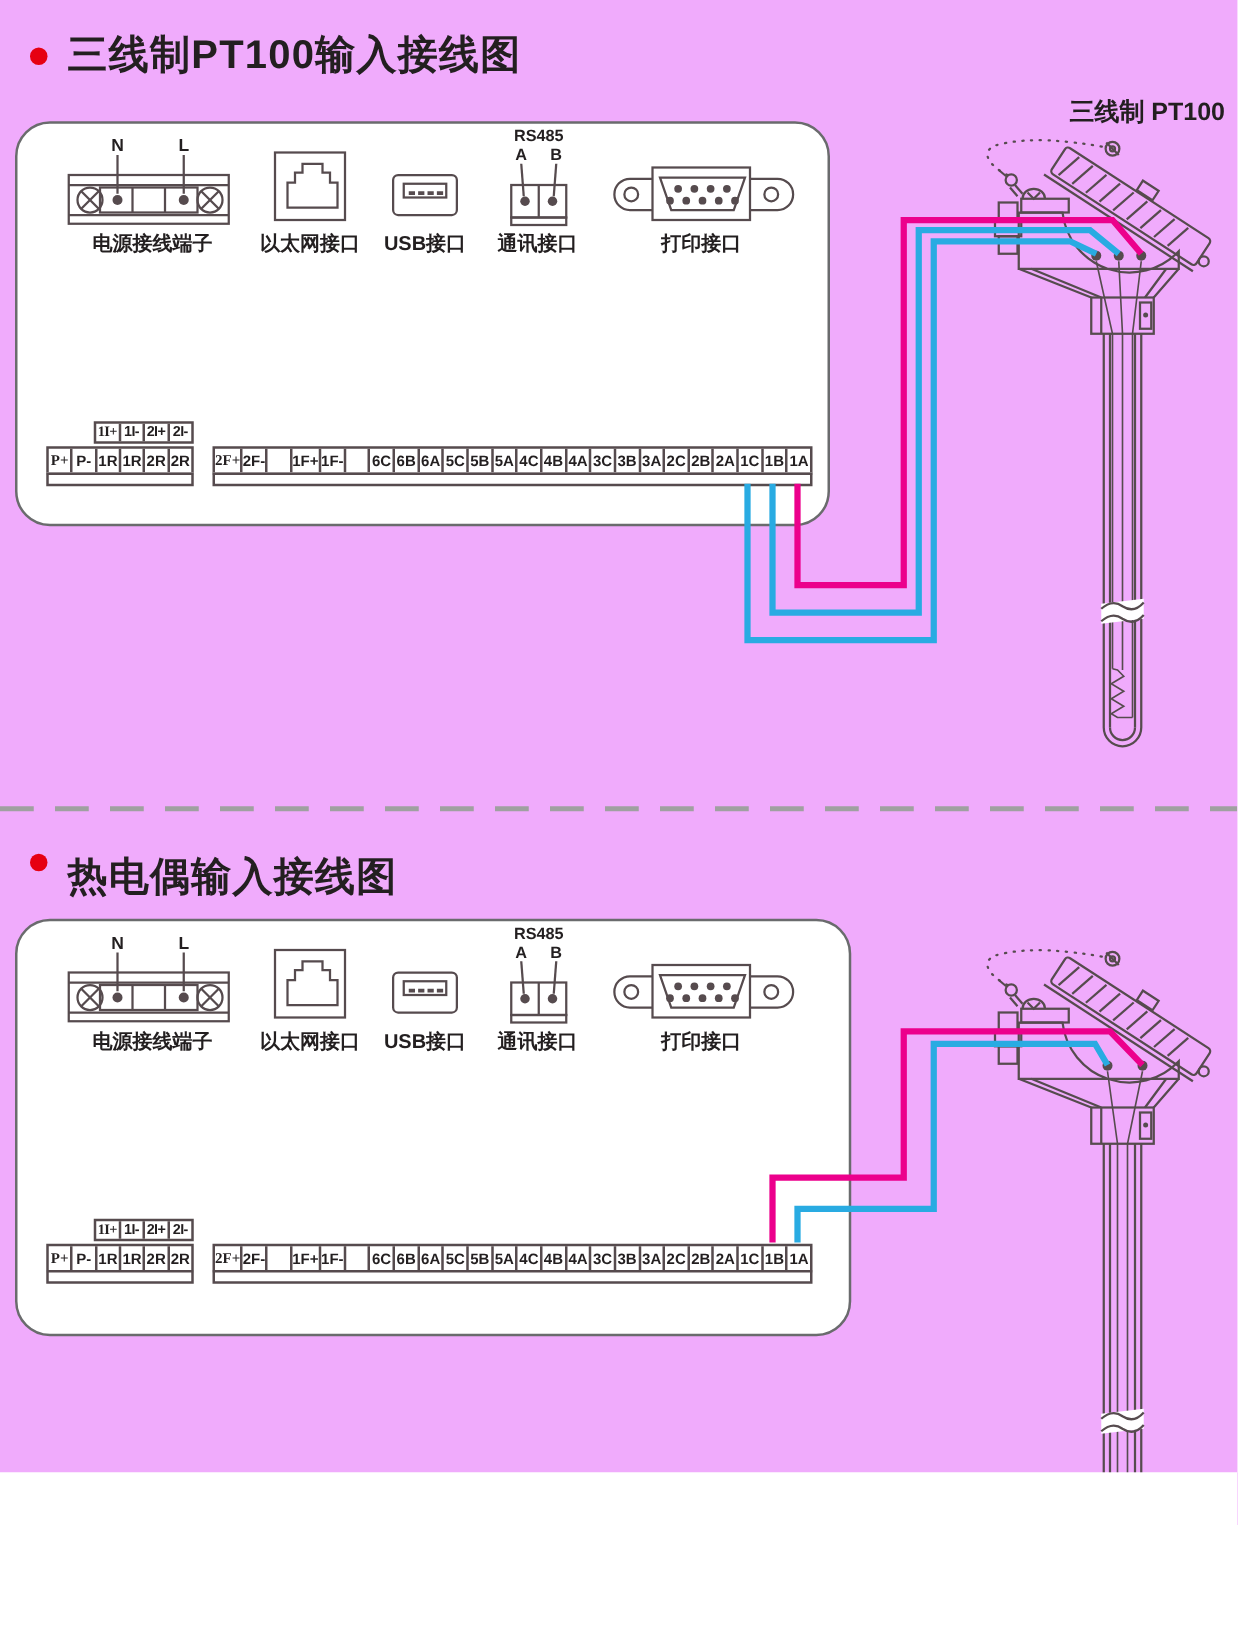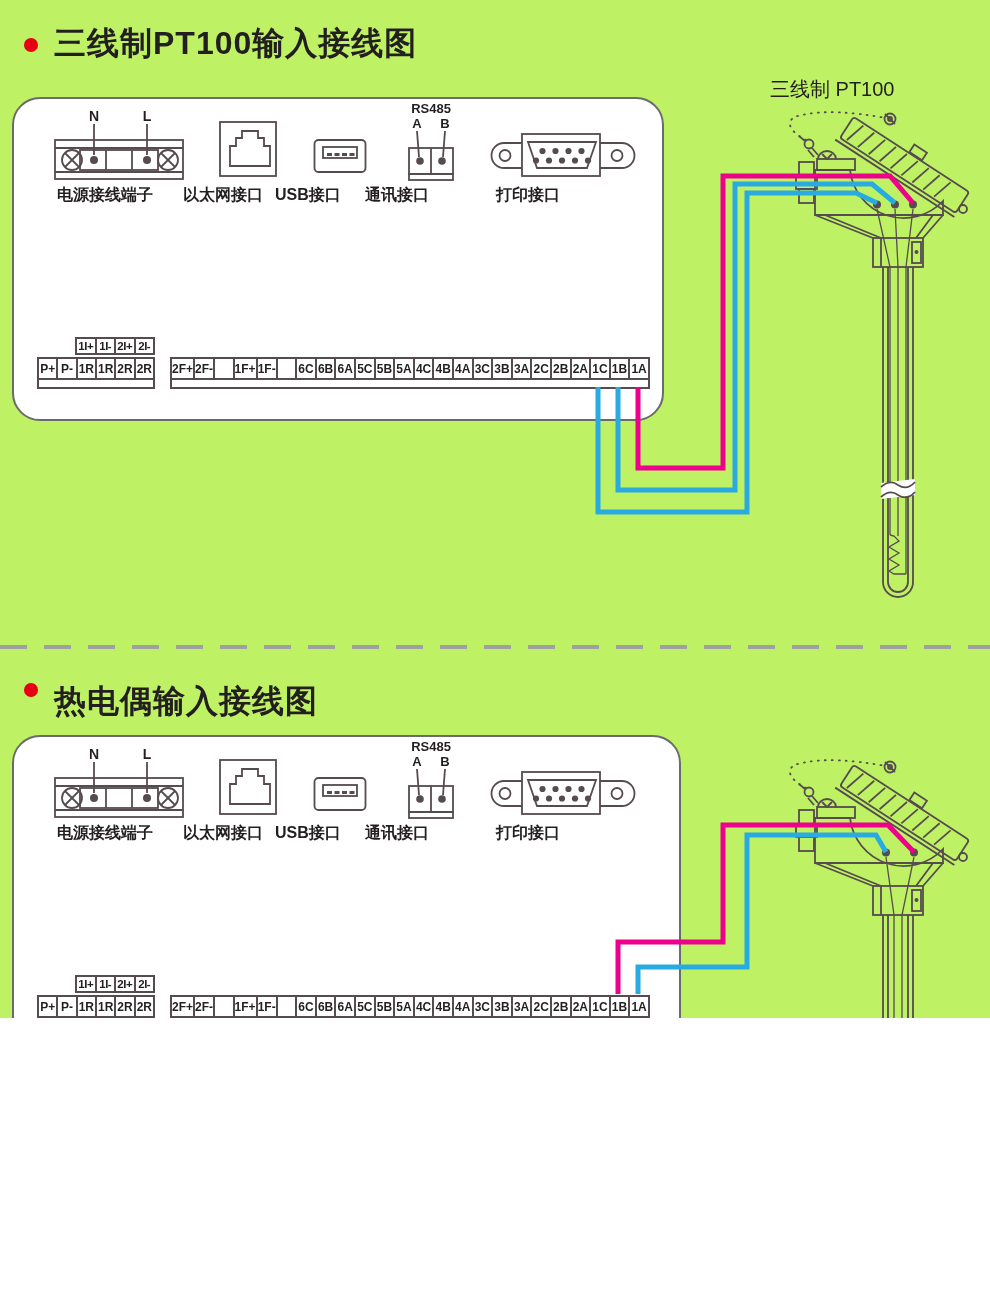--- a/index.html
+++ b/index.html
@@ -1,27 +1,27 @@
 <!DOCTYPE html>
 <html style="--line: #564b4e; --text: #231f20; --bullet: #e60012;"><head>
 <meta charset="utf-8">
 <style>
   html,body{margin:0;padding:0;background:#fff;}
-  .page{position:relative;width:990px;height:1018px;background:#bef264;overflow:hidden;
+  .page{position:relative;width:990px;height:1178px;background:#f0abfc;overflow:hidden;
         font-family:"Liberation Sans","DejaVu Sans",sans-serif;}
   .abs{position:absolute;}
   .bullet{position:absolute;width:14px;height:14px;border-radius:50%;background:var(--bullet);}
   .title{position:absolute;font-size:32px;font-weight:bold;color:var(--text);letter-spacing:1px;white-space:nowrap;}
   .panel{position:absolute;border:2px solid #6a6b6d;border-radius:28px;background:#fff;}
-  .caption{position:absolute;width:130px;font-size:16px;font-weight:bold;color:var(--text);white-space:nowrap;}
-  .sensorlabel{position:absolute;width:210px;text-align:left;font-size:20px;font-weight:normal;color:var(--text);white-space:nowrap;}
+  .caption{position:absolute;width:130px;text-align:center;font-size:16px;font-weight:bold;color:var(--text);white-space:nowrap;}
+  .sensorlabel{position:absolute;width:210px;text-align:right;font-size:20px;font-weight:bold;color:var(--text);white-space:nowrap;}
   .tstrip{position:absolute;display:flex;border:2px solid var(--line);box-sizing:border-box;background:#fff;}
   .tcell{flex:1;border-left:2px solid var(--line);font-weight:bold;color:var(--text);
          display:flex;align-items:center;justify-content:center;font-size:12px;white-space:nowrap;overflow:visible;}
-  .tcell:first-child{border-left:none;}
+  .tcell:first-child{border-left:none;font-family:Liberation Serif, serif;}
   .aux .tcell{font-size:11.5px;letter-spacing:-0.5px;}
   .rail{position:absolute;border:2px solid var(--line);box-sizing:border-box;background:#fff;}
   .ink{stroke:var(--line);fill:none;stroke-width:1.8px;}
   .ink-fill{fill:var(--line);stroke:none;}
   .thin{stroke-width:1.3px;}
   .porttext{fill:var(--text);font-weight:bold;font-family:"Liberation Sans",sans-serif;}
   .wire{fill:none;stroke-width:5px;}
   .sep{fill:none;stroke-width:4px;}
   svg{display:block;}
 </style>

